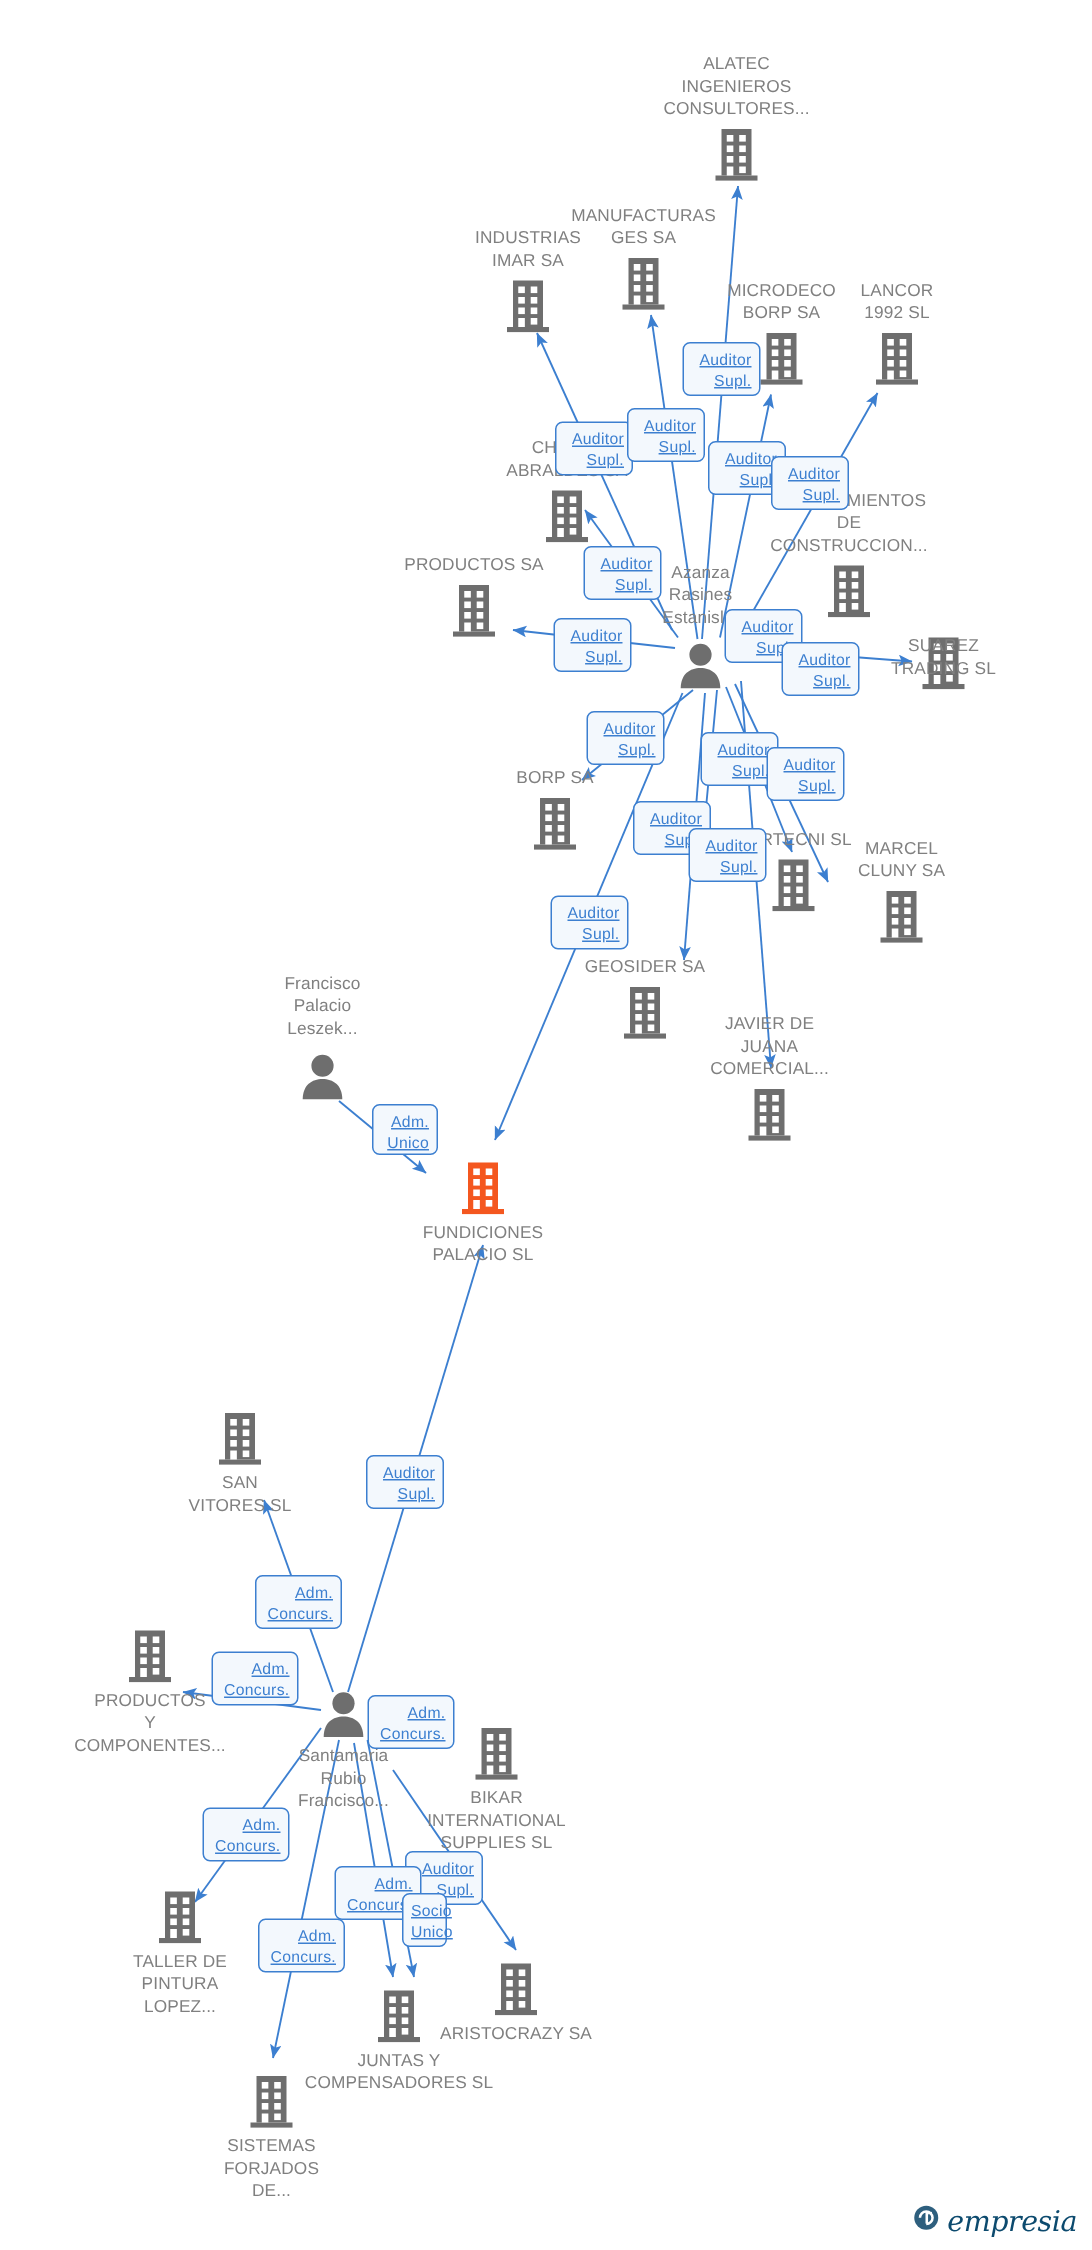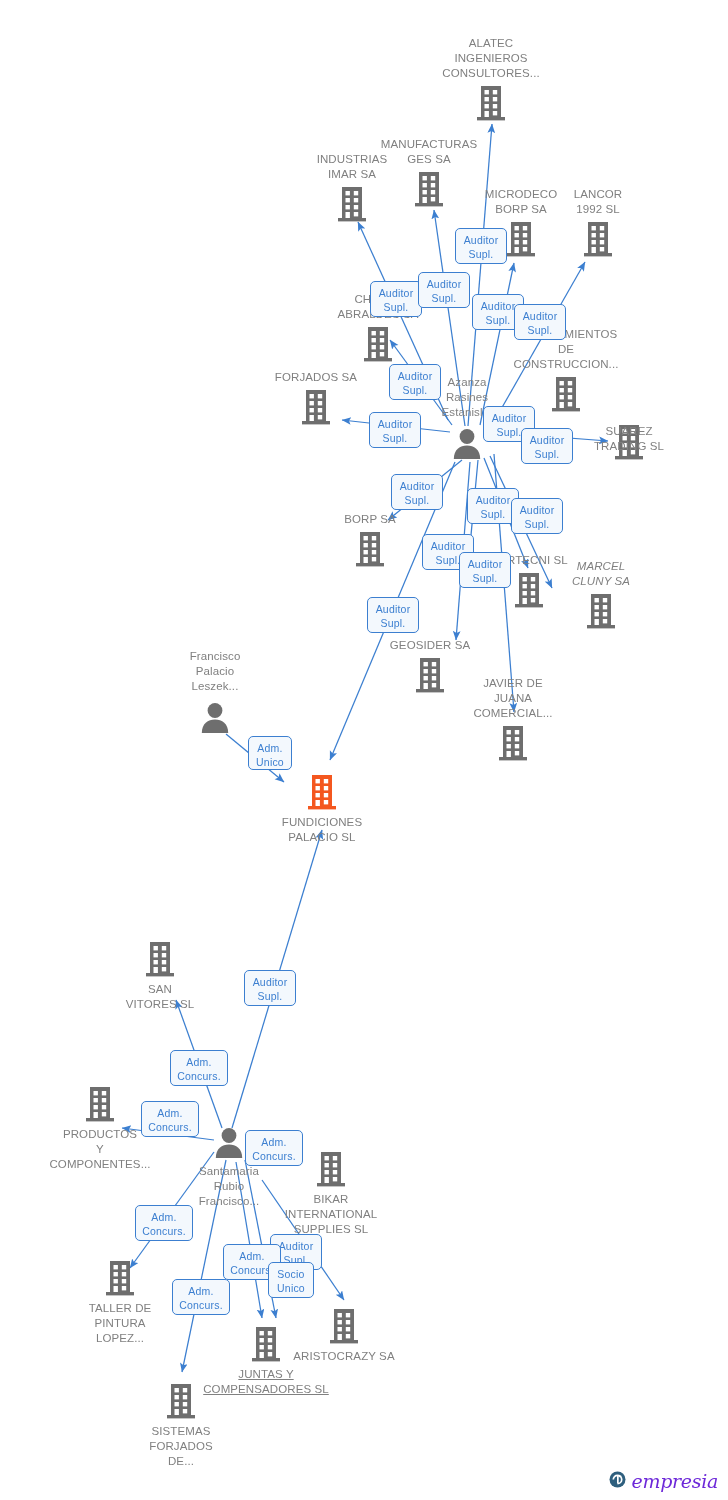--- a/index.html
+++ b/index.html
@@ -56,42 +56,43 @@
   
   .rel{
     position:absolute;
     box-sizing:border-box;
     border:1.3px solid #3c7fd0;
     border-radius:5px;
     background:#f3f8fd;
     color:#3c7fd0;
     font-size:10.5px;
     line-height:14px;
-    text-align:center;
+    text-align:right;
     padding:4px 5px 4px 5px;
     white-space:pre-line;
     letter-spacing:.2px;
+    text-decoration:underline;
   }
   
   #brand{
     position:absolute;
     right:10px;
     bottom:8px;
     display:flex;
     align-items:center;
     gap:5px;
   }
   #brand .brandmark{
     display:block;
   }
   #brand .brandtext{
     font-family:"DejaVu Serif","Liberation Serif",serif;
     font-style:italic;
     font-size:19px;
-    color:#6d28d9;
+    color:#0c4a6e;
     letter-spacing:-.3px;
   }
 </style>
 </head>
 <body>
 
 <div id="stage">
 
   <svg id="edges" viewBox="0 0 728 1500" xmlns="http://www.w3.org/2000/svg">
     <defs>
@@ -264,21 +265,21 @@
     <rect x="9.5" y="5" width="4.4" height="4.4" fill="#ffffff"></rect>
     <rect x="17.8" y="5" width="4.4" height="4.4" fill="#ffffff"></rect>
     <rect x="9.5" y="12" width="4.4" height="4.4" fill="#ffffff"></rect>
     <rect x="17.8" y="12" width="4.4" height="4.4" fill="#ffffff"></rect>
     <rect x="9.5" y="19" width="4.4" height="4.4" fill="#ffffff"></rect>
     <rect x="17.8" y="19" width="4.4" height="4.4" fill="#ffffff"></rect>
     <rect x="9.5" y="26" width="4.4" height="6" fill="#ffffff"></rect>
     <rect x="17.8" y="26" width="4.4" height="4.4" fill="#ffffff"></rect>
   </svg>
         </div>
-        <div class="caption" style="top: -38px;">FORJADOS SA</div>
+        <div class="caption" style="top: -38px;">PRODUCTOS SA</div>
       </div>
       <div class="node cap-above" style="left: 629px; top: 443px;">
         <div class="glyph" style="top: -19px;">
           <svg class="bldg" width="32" height="38" viewBox="0 0 32 38" xmlns="http://www.w3.org/2000/svg">
     <rect x="6" y="1" width="20" height="31" fill="#6e6e6e"></rect>
     <rect x="2" y="32" width="28" height="3.4" fill="#6e6e6e"></rect>
     <rect x="9.5" y="5" width="4.4" height="4.4" fill="#ffffff"></rect>
     <rect x="17.8" y="5" width="4.4" height="4.4" fill="#ffffff"></rect>
     <rect x="9.5" y="12" width="4.4" height="4.4" fill="#ffffff"></rect>
     <rect x="17.8" y="12" width="4.4" height="4.4" fill="#ffffff"></rect>
@@ -344,21 +345,21 @@
     <rect x="9.5" y="5" width="4.4" height="4.4" fill="#ffffff"></rect>
     <rect x="17.8" y="5" width="4.4" height="4.4" fill="#ffffff"></rect>
     <rect x="9.5" y="12" width="4.4" height="4.4" fill="#ffffff"></rect>
     <rect x="17.8" y="12" width="4.4" height="4.4" fill="#ffffff"></rect>
     <rect x="9.5" y="19" width="4.4" height="4.4" fill="#ffffff"></rect>
     <rect x="17.8" y="19" width="4.4" height="4.4" fill="#ffffff"></rect>
     <rect x="9.5" y="26" width="4.4" height="6" fill="#ffffff"></rect>
     <rect x="17.8" y="26" width="4.4" height="4.4" fill="#ffffff"></rect>
   </svg>
         </div>
-        <div class="caption" style="top: -53px; font-style: italic;">MARCEL
+        <div class="caption" style="top: -53px;">MARCEL
 CLUNY SA</div>
       </div>
       <div class="node cap-above" style="left: 430px; top: 676px;">
         <div class="glyph" style="top: -19px;">
           <svg class="bldg" width="32" height="38" viewBox="0 0 32 38" xmlns="http://www.w3.org/2000/svg">
     <rect x="6" y="1" width="20" height="31" fill="#6e6e6e"></rect>
     <rect x="2" y="32" width="28" height="3.4" fill="#6e6e6e"></rect>
     <rect x="9.5" y="5" width="4.4" height="4.4" fill="#ffffff"></rect>
     <rect x="17.8" y="5" width="4.4" height="4.4" fill="#ffffff"></rect>
     <rect x="9.5" y="12" width="4.4" height="4.4" fill="#ffffff"></rect>
@@ -530,21 +531,21 @@
     <rect x="9.5" y="5" width="4.4" height="4.4" fill="#ffffff"></rect>
     <rect x="17.8" y="5" width="4.4" height="4.4" fill="#ffffff"></rect>
     <rect x="9.5" y="12" width="4.4" height="4.4" fill="#ffffff"></rect>
     <rect x="17.8" y="12" width="4.4" height="4.4" fill="#ffffff"></rect>
     <rect x="9.5" y="19" width="4.4" height="4.4" fill="#ffffff"></rect>
     <rect x="17.8" y="19" width="4.4" height="4.4" fill="#ffffff"></rect>
     <rect x="9.5" y="26" width="4.4" height="6" fill="#ffffff"></rect>
     <rect x="17.8" y="26" width="4.4" height="4.4" fill="#ffffff"></rect>
   </svg>
         </div>
-        <div class="caption" style="top: 22px; text-decoration: underline;">JUNTAS Y
+        <div class="caption" style="top: 22px;">JUNTAS Y
 COMPENSADORES SL</div>
       </div>
       <div class="node cap-below" style="left: 181px; top: 1402px;">
         <div class="glyph" style="top: -19px;">
           <svg class="bldg" width="32" height="38" viewBox="0 0 32 38" xmlns="http://www.w3.org/2000/svg">
     <rect x="6" y="1" width="20" height="31" fill="#6e6e6e"></rect>
     <rect x="2" y="32" width="28" height="3.4" fill="#6e6e6e"></rect>
     <rect x="9.5" y="5" width="4.4" height="4.4" fill="#ffffff"></rect>
     <rect x="17.8" y="5" width="4.4" height="4.4" fill="#ffffff"></rect>
     <rect x="9.5" y="12" width="4.4" height="4.4" fill="#ffffff"></rect>
@@ -601,21 +602,21 @@
       <div class="rel" style="left: 141px; top: 1101px; width: 58px; height: 36px;">Adm.
 Concurs.</div>
       <div class="rel" style="left: 245px; top: 1130px; width: 58px; height: 36px;">Adm.
 Concurs.</div>
       <div class="rel" style="left: 135px; top: 1205px; width: 58px; height: 36px;">Adm.
 Concurs.</div>
       <div class="rel" style="left: 270px; top: 1234px; width: 52px; height: 36px;">Auditor
 Supl.</div>
       <div class="rel" style="left: 223px; top: 1244px; width: 58px; height: 36px;">Adm.
 Concurs.</div>
-      <div class="rel" style="left: 268px; top: 1262px; width: 46px; height: 36px;">Socio
+      <div class="rel" style="left: 268px; top: 1262px; width: 30px; height: 36px;">Socio
 Unico</div>
       <div class="rel" style="left: 172px; top: 1279px; width: 58px; height: 36px;">Adm.
 Concurs.</div>
     </div>
 
   <div id="brand">
     <span class="brandmark">
       <svg width="17" height="17" viewBox="0 0 17 17" xmlns="http://www.w3.org/2000/svg">
         <circle cx="8.5" cy="8.5" r="8" fill="#2e5f7e"></circle>
         <path d="M4.3 8.5 a4.2 4.2 0 1 1 4.2 4.2" stroke="#ffffff" stroke-width="1.7" fill="none"></path>

